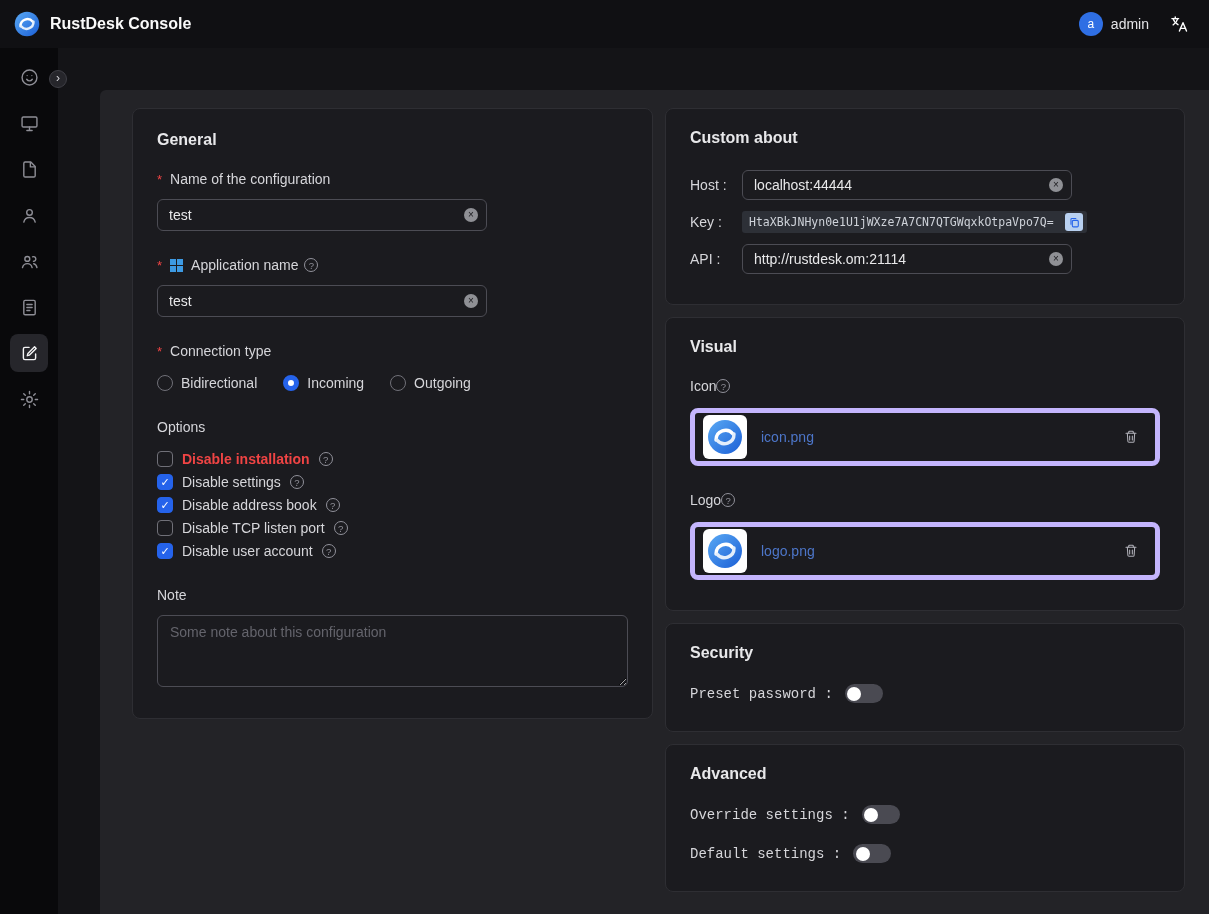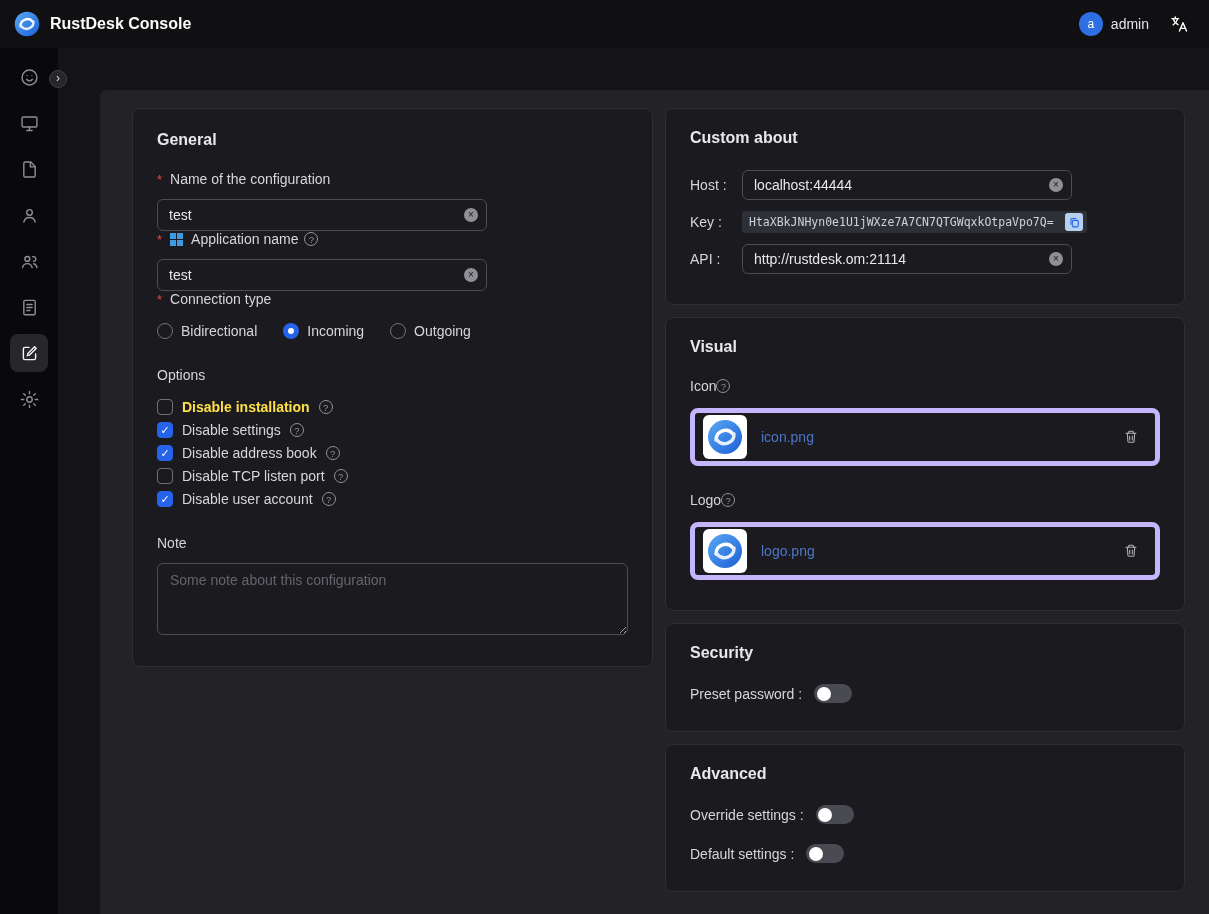--- a/index.html
+++ b/index.html
@@ -36,40 +36,40 @@
   .col-right { width:520px; display:flex; flex-direction:column; gap:12px; }
   .col-right .card { padding:20px 24px 24px; }
   .card-title { font-size:16px; font-weight:700; color:#e8e8ea; margin-bottom:22px; }
 
   
   .field-label { display:flex; align-items:center; gap:6px; margin-bottom:12px; color:#d6d6da; }
   .req::before { content:"*"; color:#ef4444; font-size:13px; margin-right:2px; }
   .help { width:14px; height:14px; border-radius:50%; border:1px solid #91919a; color:#91919a; font-size:9.5px; display:inline-flex; align-items:center; justify-content:center; flex:none; }
   .help::before { content:"?"; }
 
-  .input-wrap { position:relative; width:330px; }
+  .input-wrap { position:relative; width:330px; margin-bottom:26px; }
   .text-input { width:100%; height:32px; background:#1b1b1f; border:1px solid #4c4c54; border-radius:6px; color:#e8e8ea; font-size:14px; font-family:inherit; padding:0 32px 0 11px; outline:none; }
   .clear-btn { position:absolute; right:9px; top:50%; transform:translateY(-50%); width:14px; height:14px; border-radius:50%; background:#8f9095; color:#1b1b1f; font-size:10px; line-height:13px; text-align:center; cursor:pointer; }
   .clear-btn::before { content:"\00D7"; }
 
   .win-icon { display:inline-grid; grid-template-columns:6px 6px; grid-template-rows:6px 6px; gap:1px; margin-right:2px; }
   .win-icon i { background:#3d9ae3; }
 
   .radio-group { display:flex; gap:26px; margin:16px 0 28px; }
   .radio { display:flex; align-items:center; gap:8px; cursor:pointer; color:#d6d6da; }
   .radio-dot { width:16px; height:16px; border-radius:50%; border:1.5px solid #707078; flex:none; }
   .radio.checked .radio-dot { border:5px solid #2563eb; background:#fff; }
 
   .options-label { margin:6px 0 16px; color:#d6d6da; }
   .check-list { display:flex; flex-direction:column; gap:7px; margin-bottom:28px; }
   .check-row { display:flex; align-items:center; gap:9px; color:#d6d6da; cursor:pointer; }
   .checkbox { width:16px; height:16px; border-radius:4px; border:1.5px solid #707078; display:flex; align-items:center; justify-content:center; font-size:11px; color:transparent; flex:none; }
   .checkbox::before { content:"\2713"; }
   .checkbox.checked { background:#2563eb; border-color:#2563eb; color:#fff; }
-  .check-label.bold { font-weight:700; color:#fde047;text-align:right; }
+  .check-label.bold { font-weight:700; color:#ef4444;text-align:right; }
 
   .note-label { margin-bottom:12px; color:#d6d6da; }
   .note-area { width:100%; height:72px; background:transparent; border:1px solid #4c4c54; border-radius:6px; resize:vertical; color:#e8e8ea; font-family:inherit; font-size:14px; padding:8px 12px; outline:none; }
   .note-area::placeholder { color:#64646c; }
 
   
   .cs-row { display:flex; align-items:center; margin-bottom:5px; min-height:32px; }
   .cs-label { width:52px; color:#d6d6da; flex:none; }
   .cs-row .input-wrap { margin-bottom:0; }
   .cs-row .text-input { height:30px; }
@@ -79,21 +79,21 @@
 
   
   .v-label { display:flex; align-items:center; margin:2px 0 14px; color:#d6d6da; }
   .file-box { border:5px solid #c4b5fd; border-radius:8px; height:58px; display:flex; align-items:center; gap:14px; padding:0 16px 0 8px; margin-bottom:26px; }
   .file-box:last-child { margin-bottom:6px; }
   .preview { width:44px; height:44px; background:#fff; border-radius:6px; display:flex; align-items:center; justify-content:center; flex:none; }
   .file-link { color:#4d76c9; cursor:pointer; }
   .trash-btn { margin-left:auto; color:#b0b0b8; cursor:pointer; display:flex; }
 
   
-  .toggle-row { display:flex; align-items:center; gap:12px; margin-bottom:20px; color:#d6d6da; }
+  .toggle-row { display:flex; align-items:center; gap:12px; margin-bottom:20px; color:#d6d6da;font-family:Liberation Mono, monospace; }
   .toggle-row:last-child { margin-bottom:4px; }
   .toggle { width:38px; height:19px; border-radius:10px; background:#4a4a52; position:relative; cursor:pointer; flex:none; }
   .toggle .knob { position:absolute; left:2.5px; top:2.5px; width:14px; height:14px; border-radius:50%; background:#fff; }
 </style>
 </head>
 <body>
 
 <svg width="0" height="0" style="position:absolute" aria-hidden="true">
   <defs>
     <linearGradient id="logoGrad" x1="0" y1="0" x2="1" y2="1">

